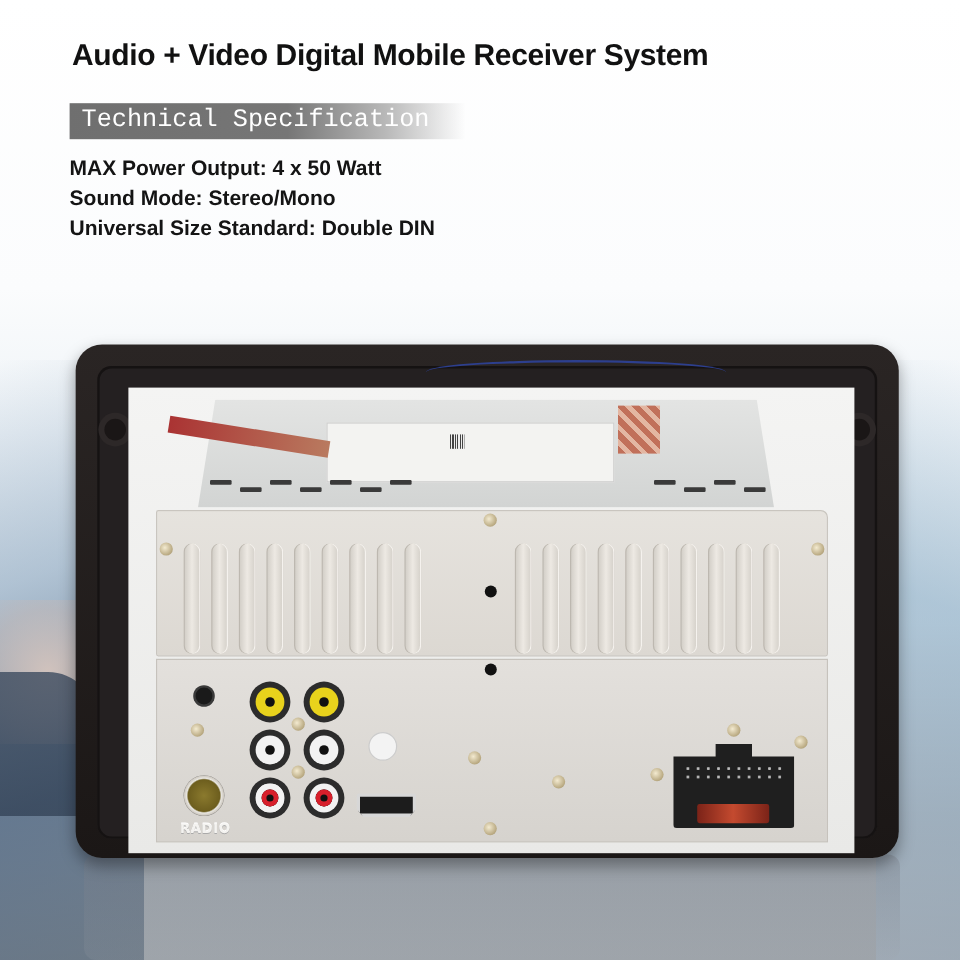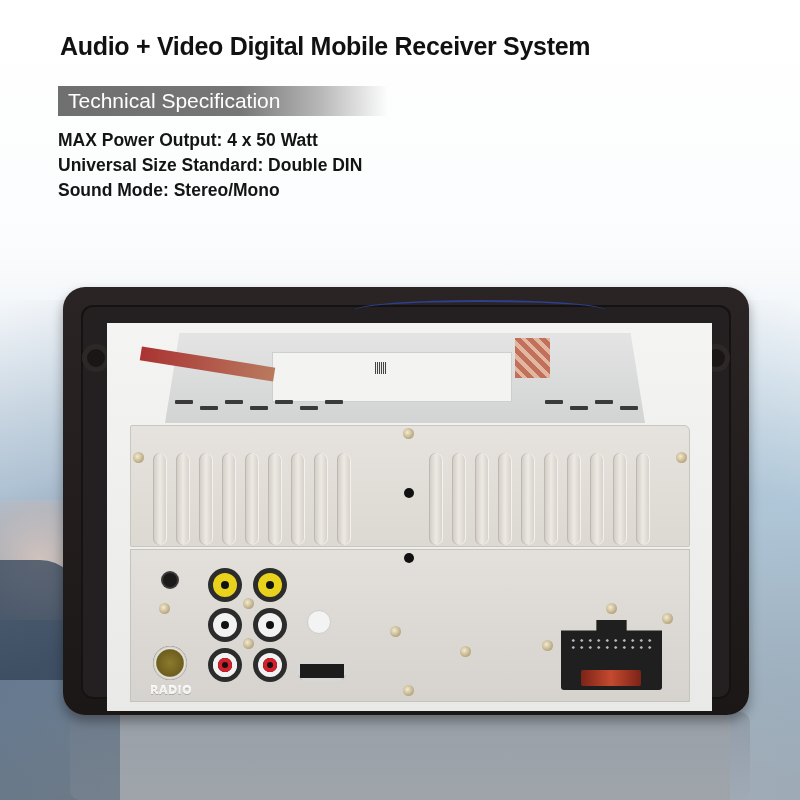--- a/index.html
+++ b/index.html
@@ -37,21 +37,21 @@
     font-family: "Liberation Sans", sans-serif;
     font-size: 25px; color: #111; letter-spacing: -0.3px;
     white-space: nowrap;
   }
   .spec-banner {
     position: absolute; left: 58px; top: 86px; width: 330px; height: 30px;
     background: linear-gradient(90deg, #6f6f6f 0%, #767676 55%, #b9b9b9 80%, rgba(255,255,255,0) 100%);
   }
   .spec-banner-label {
     position: absolute; left: 10px; top: 3px;
-    font-family: Liberation Sans, sans-serif;
+    font-family: Liberation Mono, monospace;
     font-size: 21px; color: #fff; white-space: nowrap;
   }
   .spec-col {
     position: absolute; top: 128px;
     font-family: "Liberation Sans", sans-serif;
     font-size: 17.5px; color: #141414; line-height: 25px;
   }
   .spec-col.left { left: 58px; font-weight: bold; }
   .spec-col.right { left: 463px; }
   .spec-line { white-space: nowrap; display: block; }
@@ -185,22 +185,22 @@
 <div class="bg-sleeve"></div>
 <div class="reflection"></div>
 
 <h1 class="headline">Audio + Video Digital Mobile Receiver System</h1>
 <div class="spec-banner">
   <span class="spec-banner-label">Technical Specification</span>
 </div>
 
 <div class="spec-col left">
   <span class="spec-line">MAX Power Output: 4 x 50 Watt</span>
+  <span class="spec-line">Sound Mode: Stereo/Mono</span>
   <span class="spec-line">Universal Size Standard: Double DIN</span>
-  <span class="spec-line">Sound Mode: Stereo/Mono</span>
 </div>
 <div class="spec-col right">
 </div>
 
 <div class="bezel">
   <div class="bezel-inner"></div>
   <div class="mount-hole" style="left:24px; top:62px;"></div>
   <div class="mount-hole" style="right:24px; top:62px;"></div>
 </div>
 <div class="blue-wire"></div>

